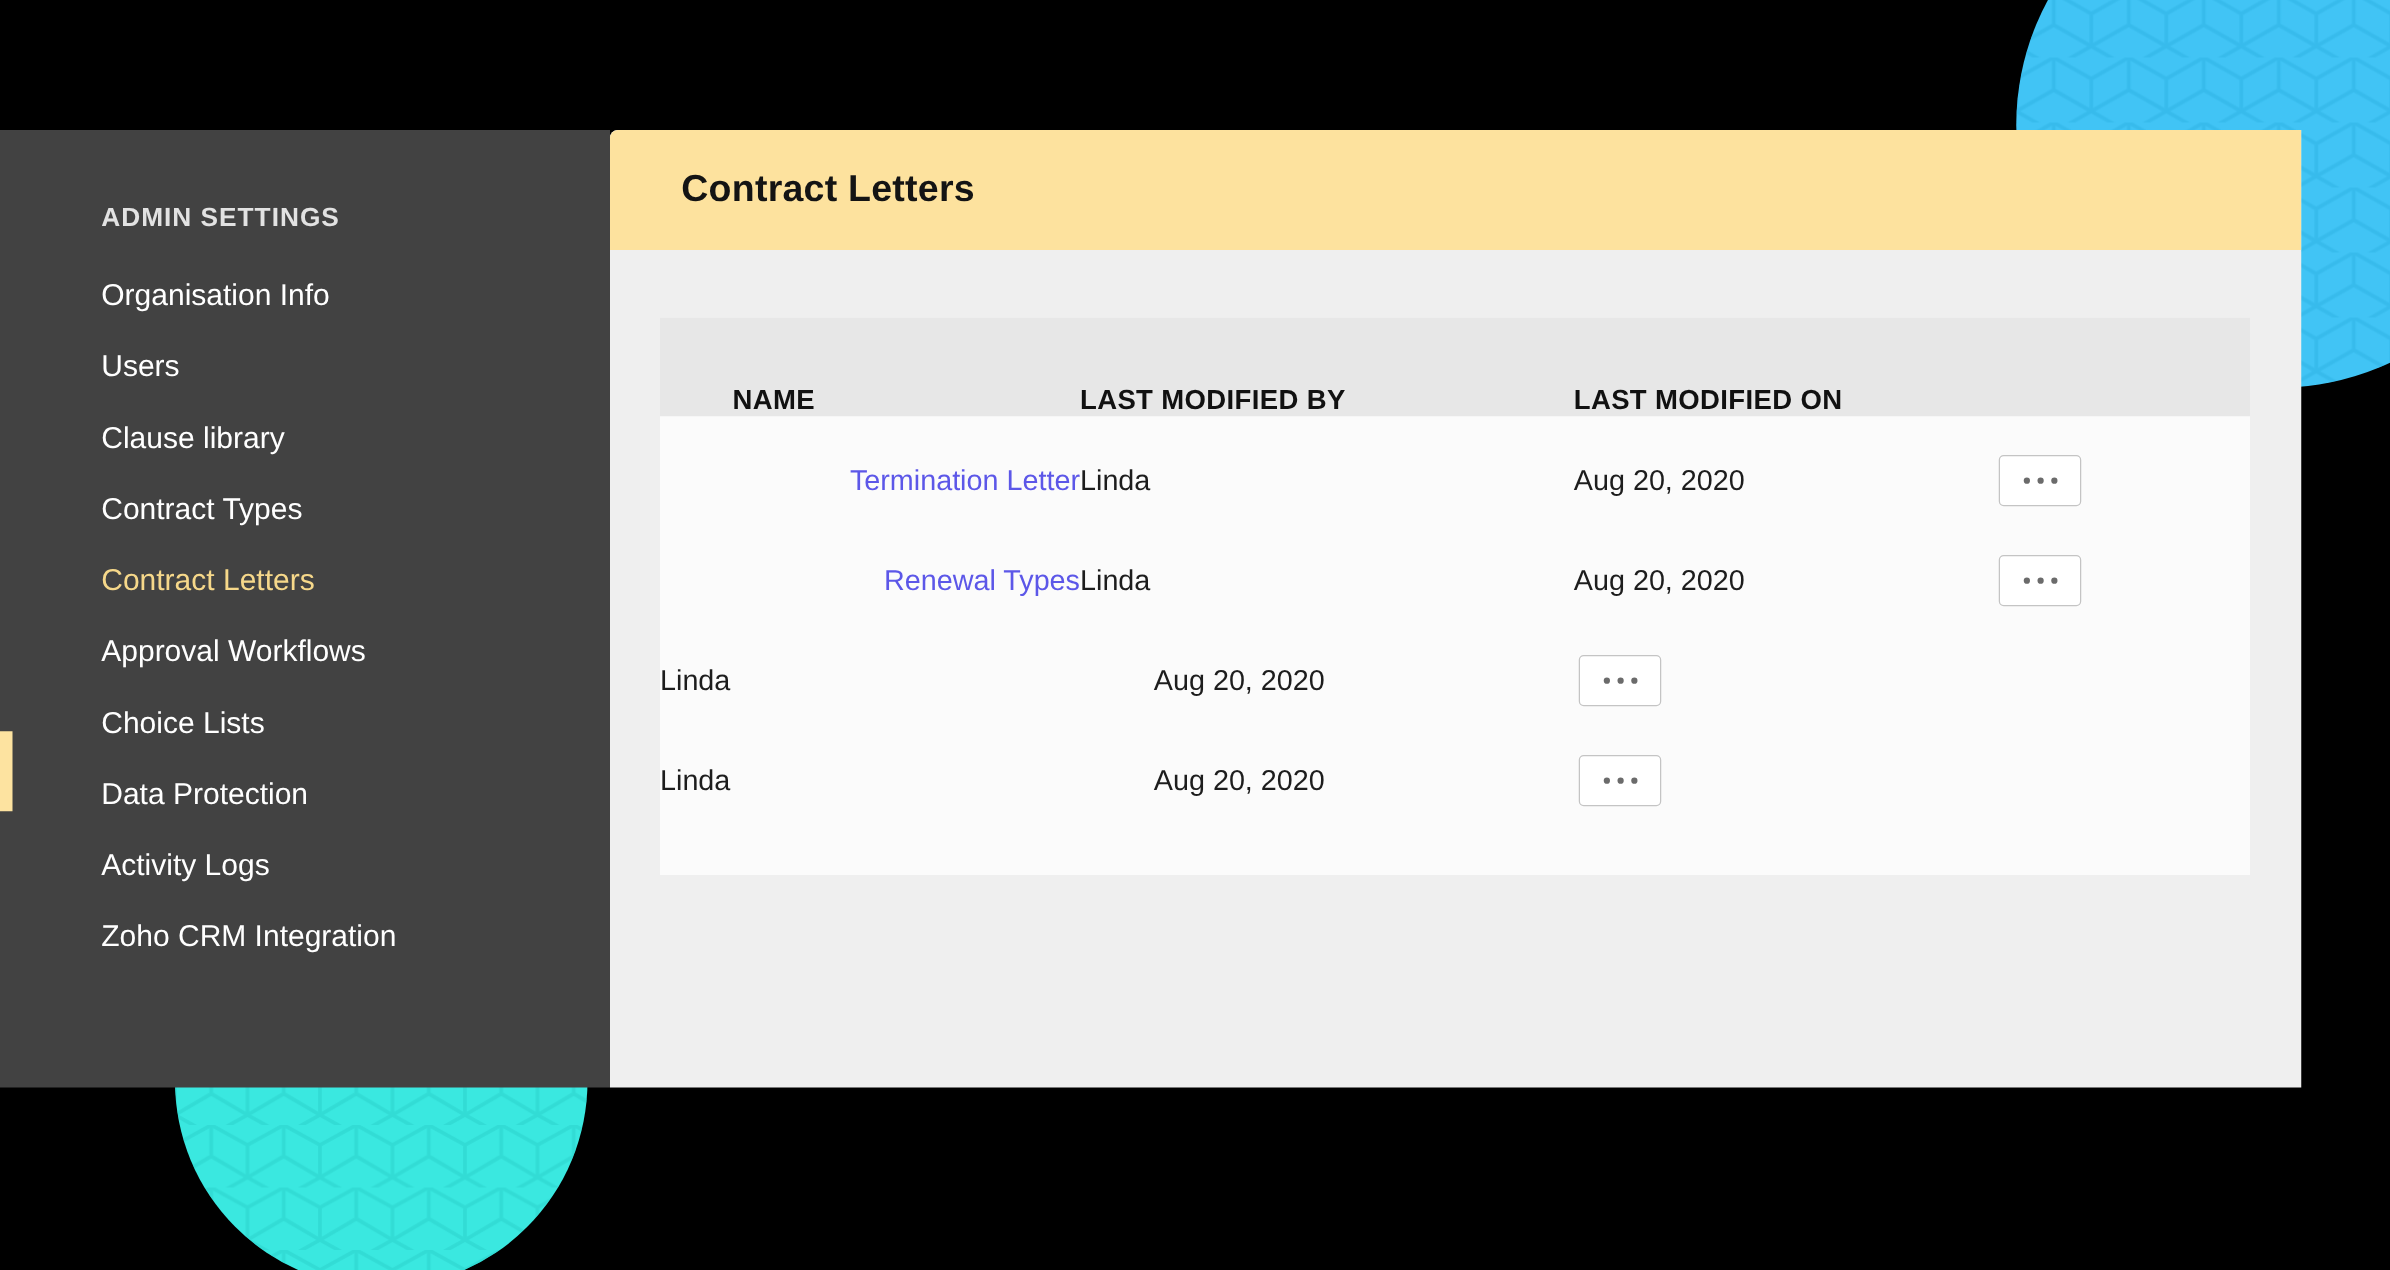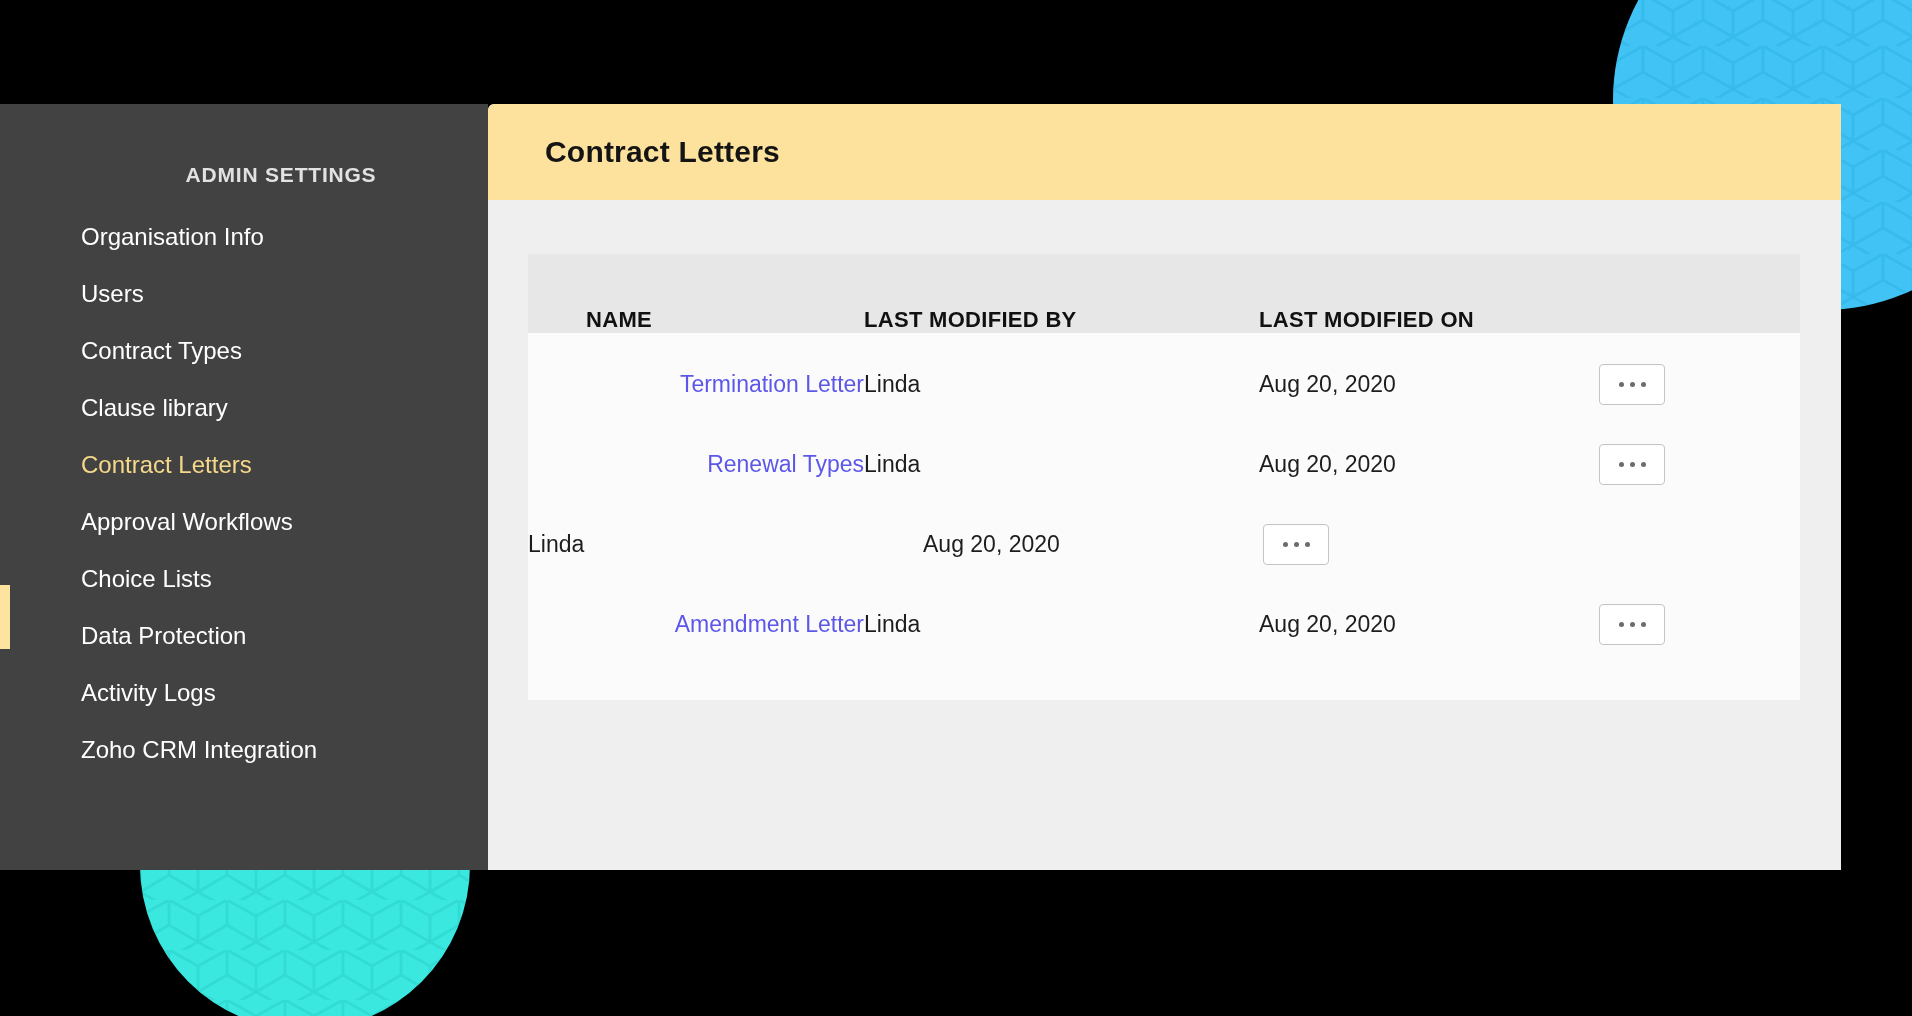--- a/index.html
+++ b/index.html
@@ -79,21 +79,20 @@
     top: 60px;
     width: 400px;
   }
   .sidebar-heading {
     color: #e2e2e2;
     font-size: 21px;
     font-weight: bold;
     letter-spacing: .8px;
     line-height: 1;
     margin-bottom: 40px;
-    text-align: center;
   }
   .sidebar-item {
     display: block;
     color: #ffffff;
     font-size: 24px;
     line-height: 1;
     margin-bottom: 33px;
     cursor: pointer;
     white-space: nowrap;
   }
@@ -230,22 +229,22 @@
 
   <div id="app-window">
 
     <nav id="sidebar">
       <div id="sidebar-accent-bar"></div>
       <div id="sidebar-nav">
         <div class="sidebar-heading">ADMIN SETTINGS</div>
 
         <a class="sidebar-item">Organisation Info</a>
         <a class="sidebar-item">Users</a>
+        <a class="sidebar-item">Clause library</a>
         <a class="sidebar-item">Contract Types</a>
-        <a class="sidebar-item">Clause library</a>
         <a class="sidebar-item active">Contract Letters</a>
         <a class="sidebar-item">Approval Workflows</a>
         <a class="sidebar-item">Choice Lists</a>
         <a class="sidebar-item">Data Protection</a>
         <a class="sidebar-item">Activity Logs</a>
         <a class="sidebar-item">Zoho CRM Integration</a>
       </div>
     </nav>
 
     <main id="main-panel">
@@ -297,21 +296,20 @@
             <div class="col-actions">
               <div class="kebab-button">
                 <span class="dot"></span>
                 <span class="dot"></span>
                 <span class="dot"></span>
               </div>
             </div>
           </div>
 
           <div class="tr">
-            <div class="td link col-name">Amendment Letter</div>
             <div class="td col-modby">Linda</div>
             <div class="td col-modon">Aug 20, 2020</div>
             <div class="col-actions">
               <div class="kebab-button">
                 <span class="dot"></span>
                 <span class="dot"></span>
                 <span class="dot"></span>
               </div>
             </div>
           </div>

